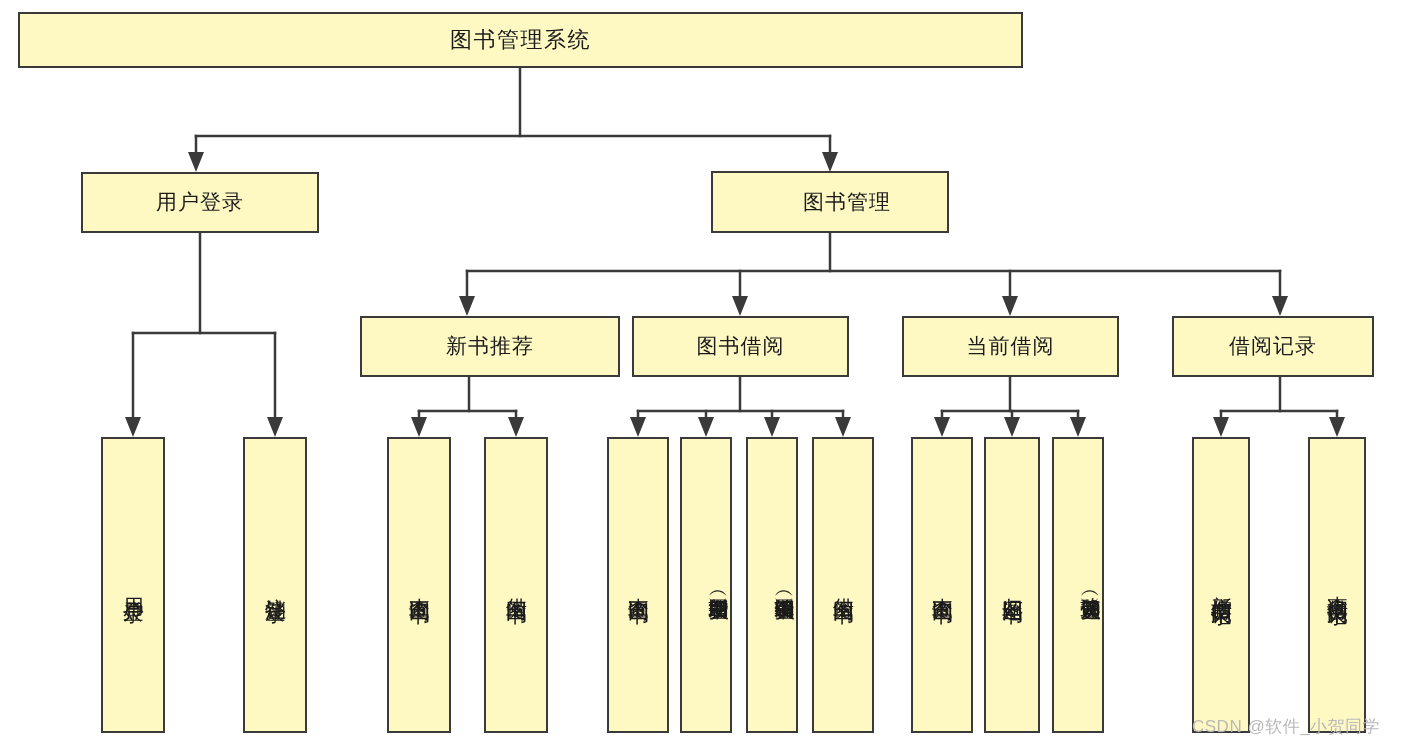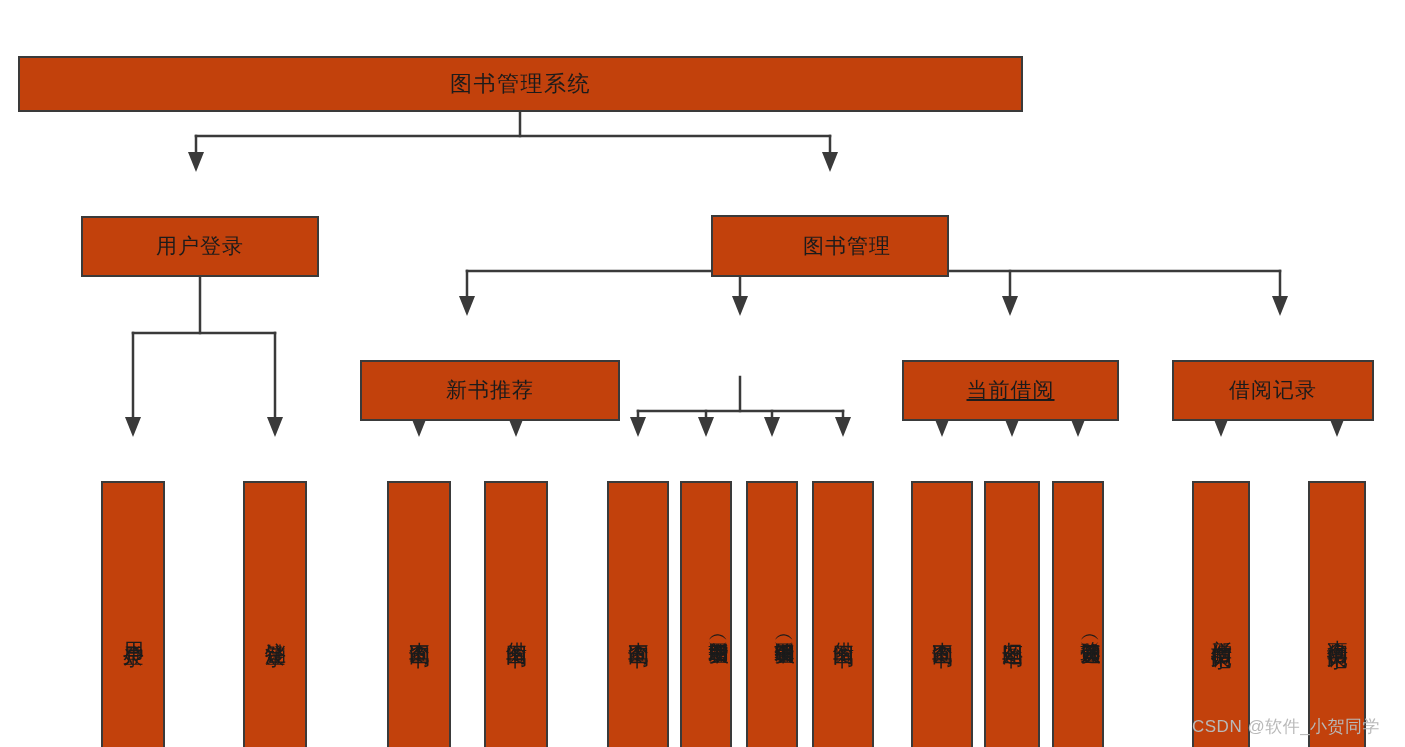--- a/index.html
+++ b/index.html
@@ -23,28 +23,27 @@
     left: 0;
     top: 0;
     width: 1405px;
     height: 747px;
     pointer-events: none;
   }
   .node {
     position: absolute;
     box-sizing: border-box;
     border: 2.5px solid #3a3a3a;
-    background: #c2410c;
+    background: #fef9c3;
     color: #1b1b1b;
     display: flex;
     align-items: center;
     justify-content: center;
     text-align: center;
     line-height: 1.18;
-    margin-top: 44px;
   }
   .node.horiz {
     font-size: 21px;
     letter-spacing: 1px;
   }
   .node.root {
     font-size: 22px;
     letter-spacing: 1.5px;
   }
   .node.leaf {
@@ -140,21 +139,24 @@
   <div class="node horiz" id="node-l1-0" style="left: 81px; top: 172px; width: 238px; height: 61px;">
     <span class="label">用户登录</span>
   </div>
   <div class="node horiz" id="node-l1-1" style="left: 711px; top: 171px; width: 238px; height: 62px; padding-left: 34px;">
     <span class="label">图书管理</span>
   </div>
 
   <div class="node horiz" id="node-l2-0" style="left: 360px; top: 316px; width: 260px; height: 61px;">
     <span class="label">新书推荐</span>
   </div>
-  <div class="node horiz" id="node-l2-2" style="left: 902px; top: 316px; width: 217px; height: 61px; text-decoration: underline;">
+  <div class="node horiz" id="node-l2-1" style="left: 632px; top: 316px; width: 217px; height: 61px;">
+    <span class="label">图书借阅</span>
+  </div>
+  <div class="node horiz" id="node-l2-2" style="left: 902px; top: 316px; width: 217px; height: 61px;">
     <span class="label">当前借阅</span>
   </div>
   <div class="node horiz" id="node-l2-3" style="left: 1172px; top: 316px; width: 202px; height: 61px;">
     <span class="label">借阅记录</span>
   </div>
 
   <div id="leaf-host">
       <div class="node leaf" style="left: 101px; top: 437px; width: 64px; height: 296px;">
         <span class="label">用户登录</span>
       </div>

